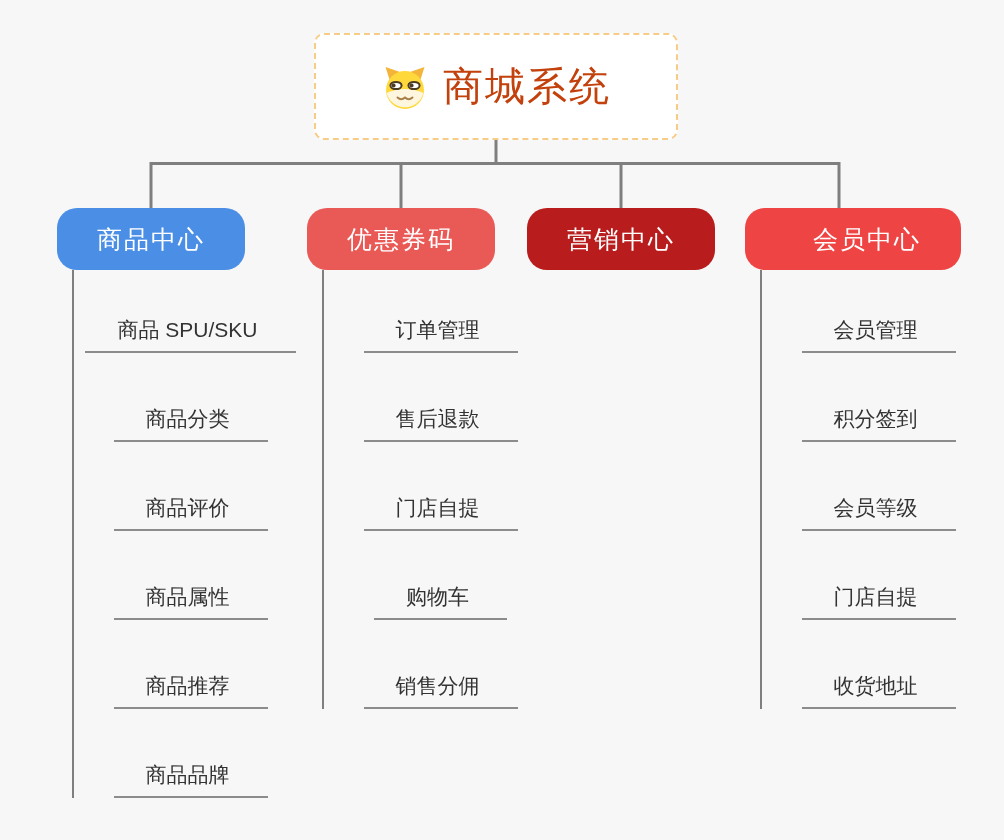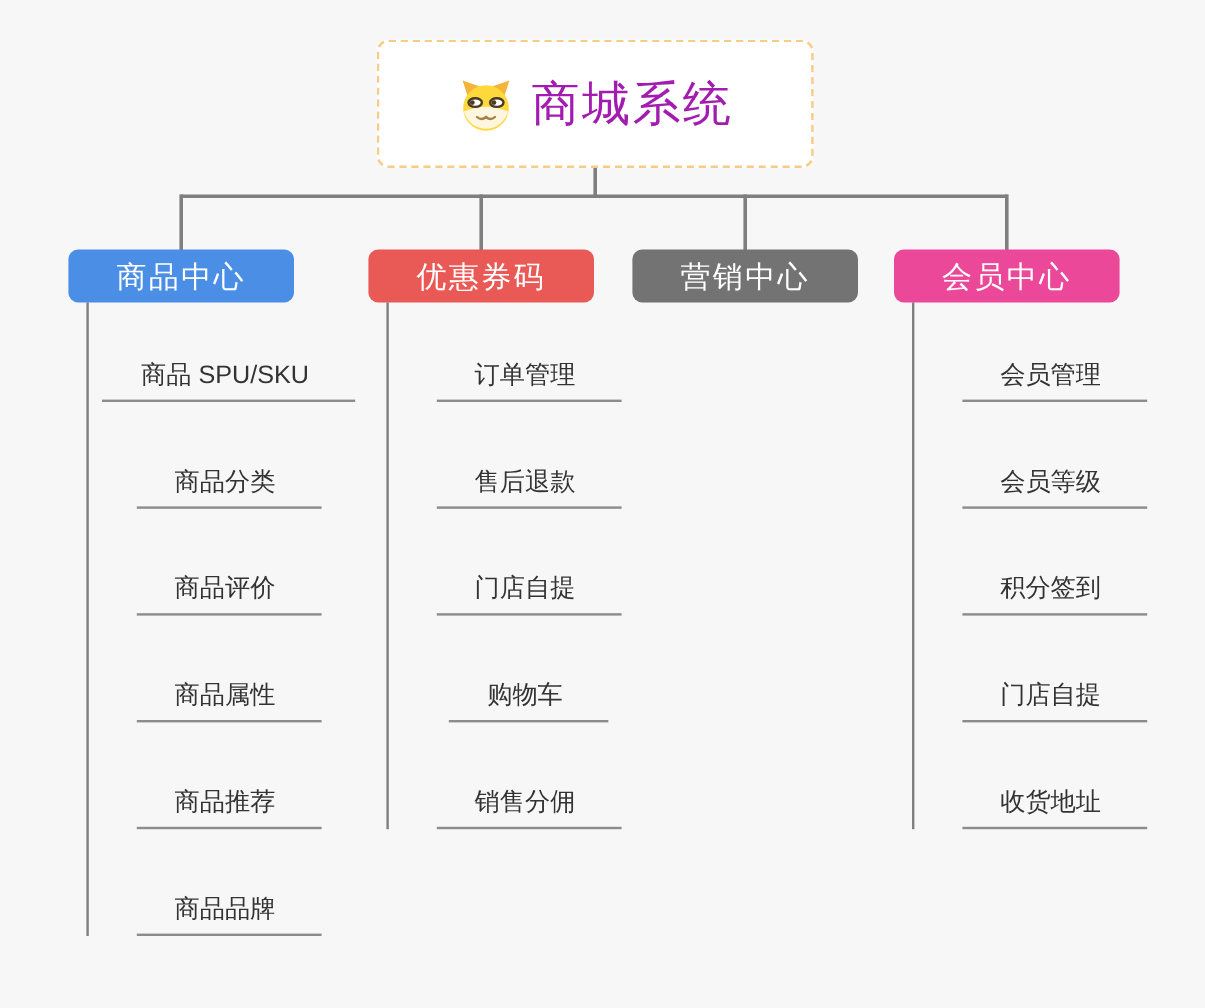--- a/index.html
+++ b/index.html
@@ -12,26 +12,26 @@
   .canvas { position:absolute; inset:0; }
   svg.connectors { position:absolute; left:0; top:0; pointer-events:none; }
 
   
   .root-node {
     position:absolute; left:314px; top:33px; width:364px; height:107px;
     background:#ffffff; border:2px dashed #f6cc86; border-radius:10px;
     box-sizing:border-box;
     display:flex; align-items:center; justify-content:center; gap:14px;
   }
-  .root-title { font-size:40px; letter-spacing:2px; color:#a21caf; }
+  .root-title { font-size:40px; letter-spacing:2px; color:#c2410c; }
 
   
   .branch { position:absolute; top:208px; width:250px; }
   .branch-box {
-    width:188px; height:44px; border-radius:8px;
+    width:188px; height:62px; border-radius:20px;
     color:#ffffff; font-size:25px; letter-spacing:2px;
     display:flex; align-items:center; justify-content:center;
   }
   .children {
     margin-left:15px;
     border-left:2px solid #7f7f7f;
   }
   .child { height:89px; display:flex; align-items:flex-end;justify-content:center; }
   .child:first-child { height:83px; }
   .child-label {
@@ -113,34 +113,34 @@
       <div class="child">
           <span class="child-label">购物车</span>
         </div>
       <div class="child">
           <span class="child-label">销售分佣</span>
         </div>
     </div>
   </div>
 
   <div class="branch" style="left:527px">
-    <div class="branch-box" style="background: #737373;">营销中心</div>
+    <div class="branch-box" style="background: #b91c1c;">营销中心</div>
   </div>
 
   <div class="branch" style="left:745px">
-    <div class="branch-box" style="background: #ec4899;">会员中心</div>
+    <div class="branch-box" style="background: #ef4444; padding-left: 28px;">会员中心</div>
     <div class="children">
       <div class="child">
           <span class="child-label">会员管理</span>
         </div>
       <div class="child">
-          <span class="child-label">会员等级</span>
+          <span class="child-label">积分签到</span>
         </div>
       <div class="child">
-          <span class="child-label">积分签到</span>
+          <span class="child-label">会员等级</span>
         </div>
       <div class="child">
           <span class="child-label">门店自提</span>
         </div>
       <div class="child">
           <span class="child-label">收货地址</span>
         </div>
     </div>
   </div>
 

